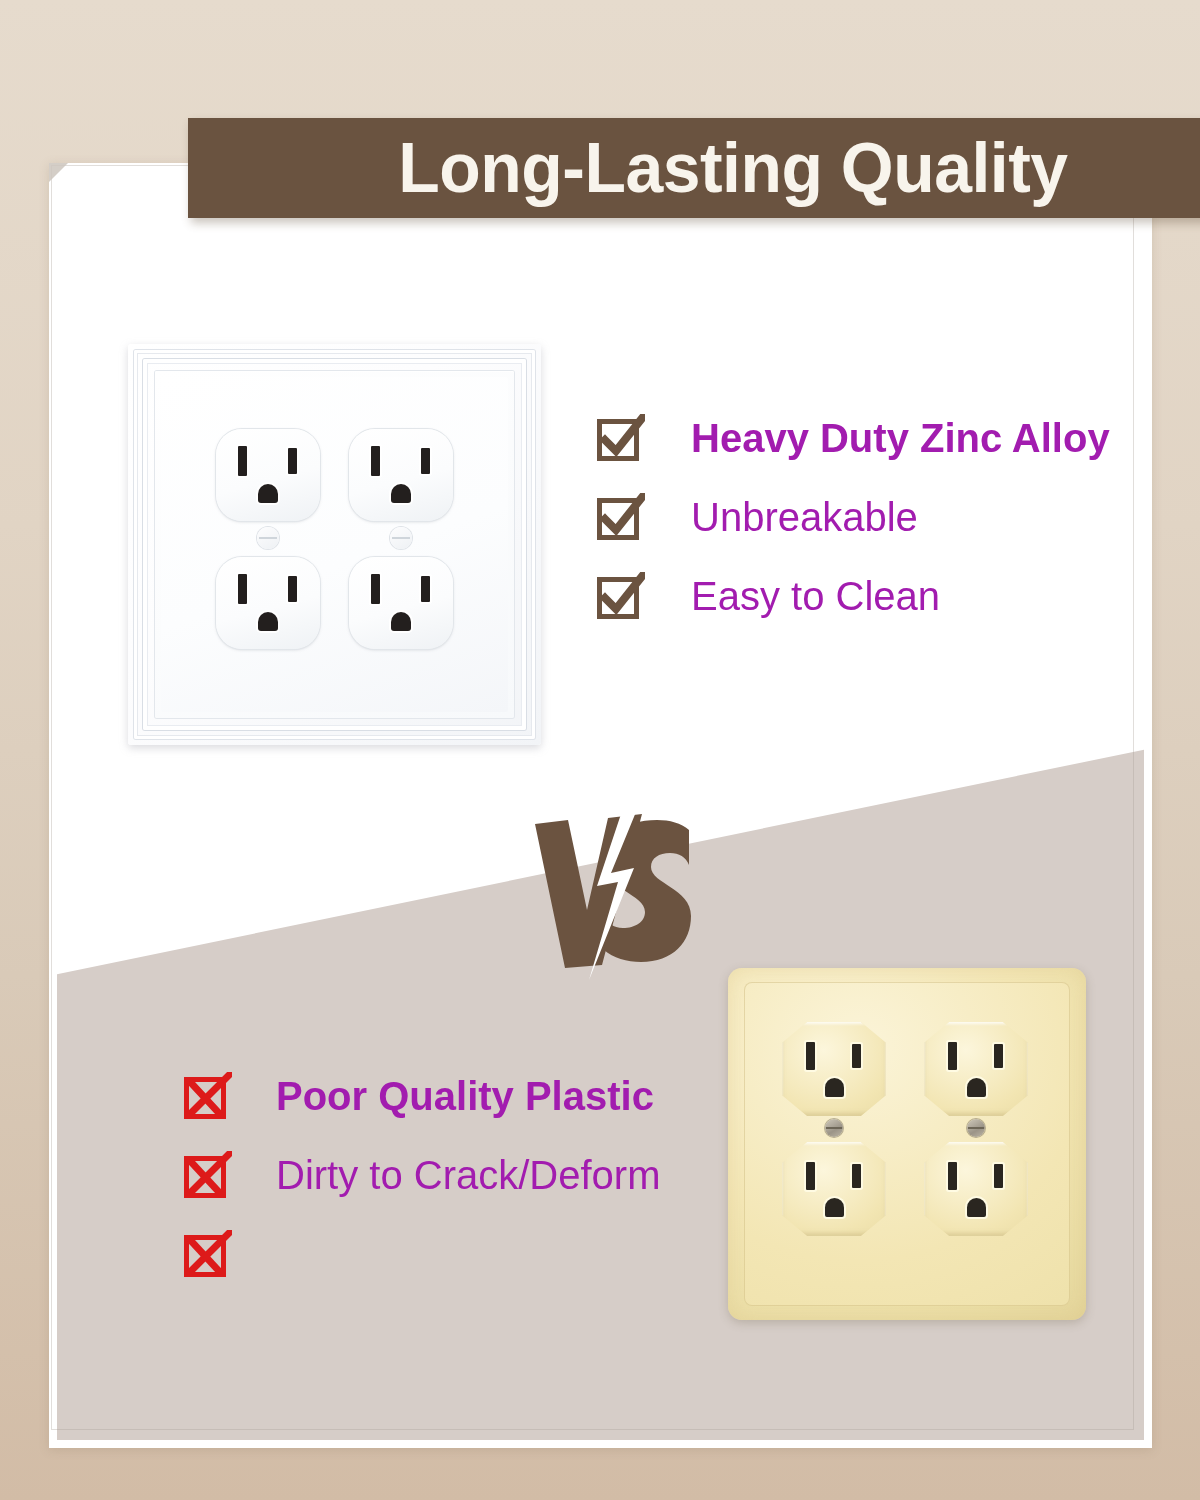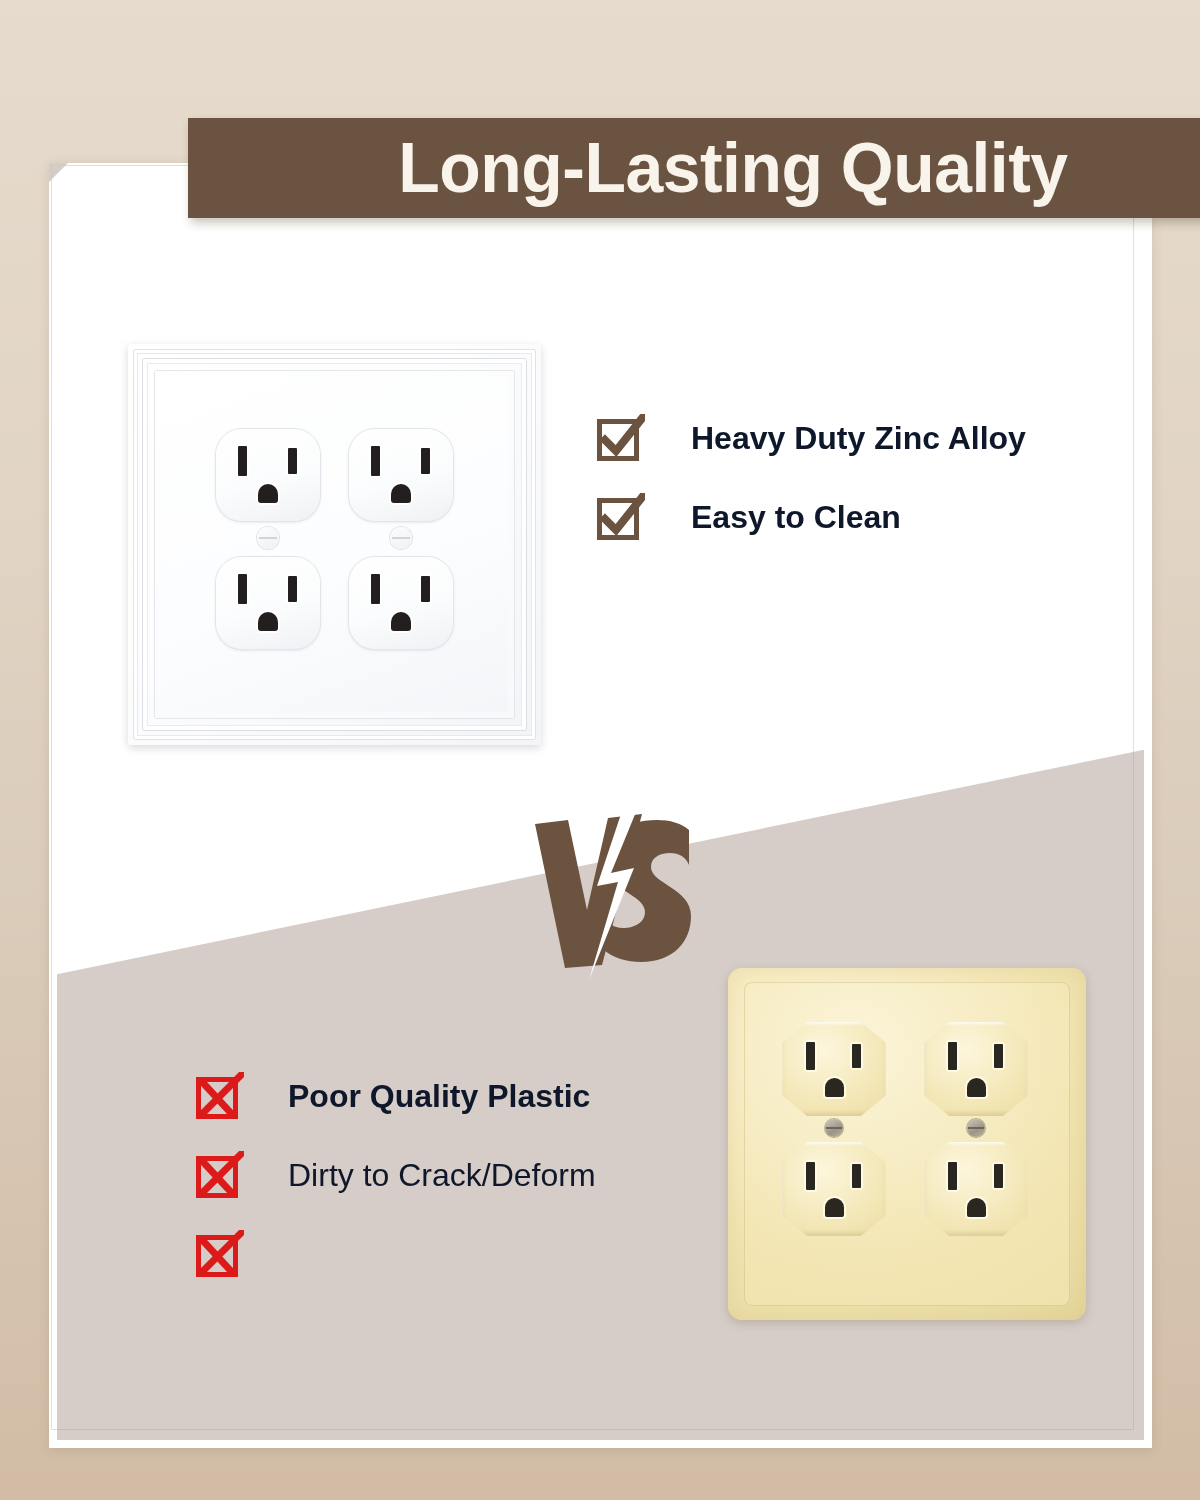--- a/index.html
+++ b/index.html
@@ -236,41 +236,41 @@
 
   
   .list-pros {
     position: absolute;
     left: 597px;
     top: 414px;
     z-index: 4;
   }
   .list-cons {
     position: absolute;
-    left: 196px;
+    left: 184px;
     top: 1072px;
     z-index: 4;
   }
   .feat-row {
     display: flex;
     align-items: center;
     height: 48px;
     margin-bottom: 31px;
   }
-  .feat-row:last-child { margin-bottom: 0; font-weight: bold; }
+  .feat-row:last-child { margin-bottom: 0; }
   .feat-icon {
     width: 48px;
     height: 48px;
     flex: 0 0 48px;
     position: relative;
   }
   .feat-label {
     margin-left: 46px;
-    font-size: 32px;
-    color: #0f172a;
+    font-size: 40px;
+    color: #a21caf;
     line-height: 1;
     white-space: nowrap;
   }
   .list-cons .feat-label { margin-left: 44px; }
   .feat-label.bold { font-weight: bold; }
 </style>
 </head>
 <body>
 
 <div class="card">
@@ -322,20 +322,29 @@
   <div class="feat-row">
     <span class="feat-icon">
       <svg width="48" height="48" viewBox="0 0 48 48" aria-hidden="true">
         <rect x="2.5" y="7.5" width="37" height="37" fill="none" stroke="#6B5340" stroke-width="5"></rect>
         <path d="M8 26 L19 37 L46 3" fill="none" stroke="#6B5340" stroke-width="8" stroke-linecap="square"></path>
       </svg>
     </span>
     <span class="feat-label bold">Heavy Duty Zinc Alloy</span>
   </div>
 
+  <div class="feat-row">
+    <span class="feat-icon">
+      <svg width="48" height="48" viewBox="0 0 48 48" aria-hidden="true">
+        <rect x="2.5" y="7.5" width="37" height="37" fill="none" stroke="#6B5340" stroke-width="5"></rect>
+        <path d="M8 26 L19 37 L46 3" fill="none" stroke="#6B5340" stroke-width="8" stroke-linecap="square"></path>
+      </svg>
+    </span>
+    <span class="feat-label">Unbreakable</span>
+  </div>
 
   <div class="feat-row">
     <span class="feat-icon">
       <svg width="48" height="48" viewBox="0 0 48 48" aria-hidden="true">
         <rect x="2.5" y="7.5" width="37" height="37" fill="none" stroke="#6B5340" stroke-width="5"></rect>
         <path d="M8 26 L19 37 L46 3" fill="none" stroke="#6B5340" stroke-width="8" stroke-linecap="square"></path>
       </svg>
     </span>
     <span class="feat-label">Easy to Clean</span>
   </div>

